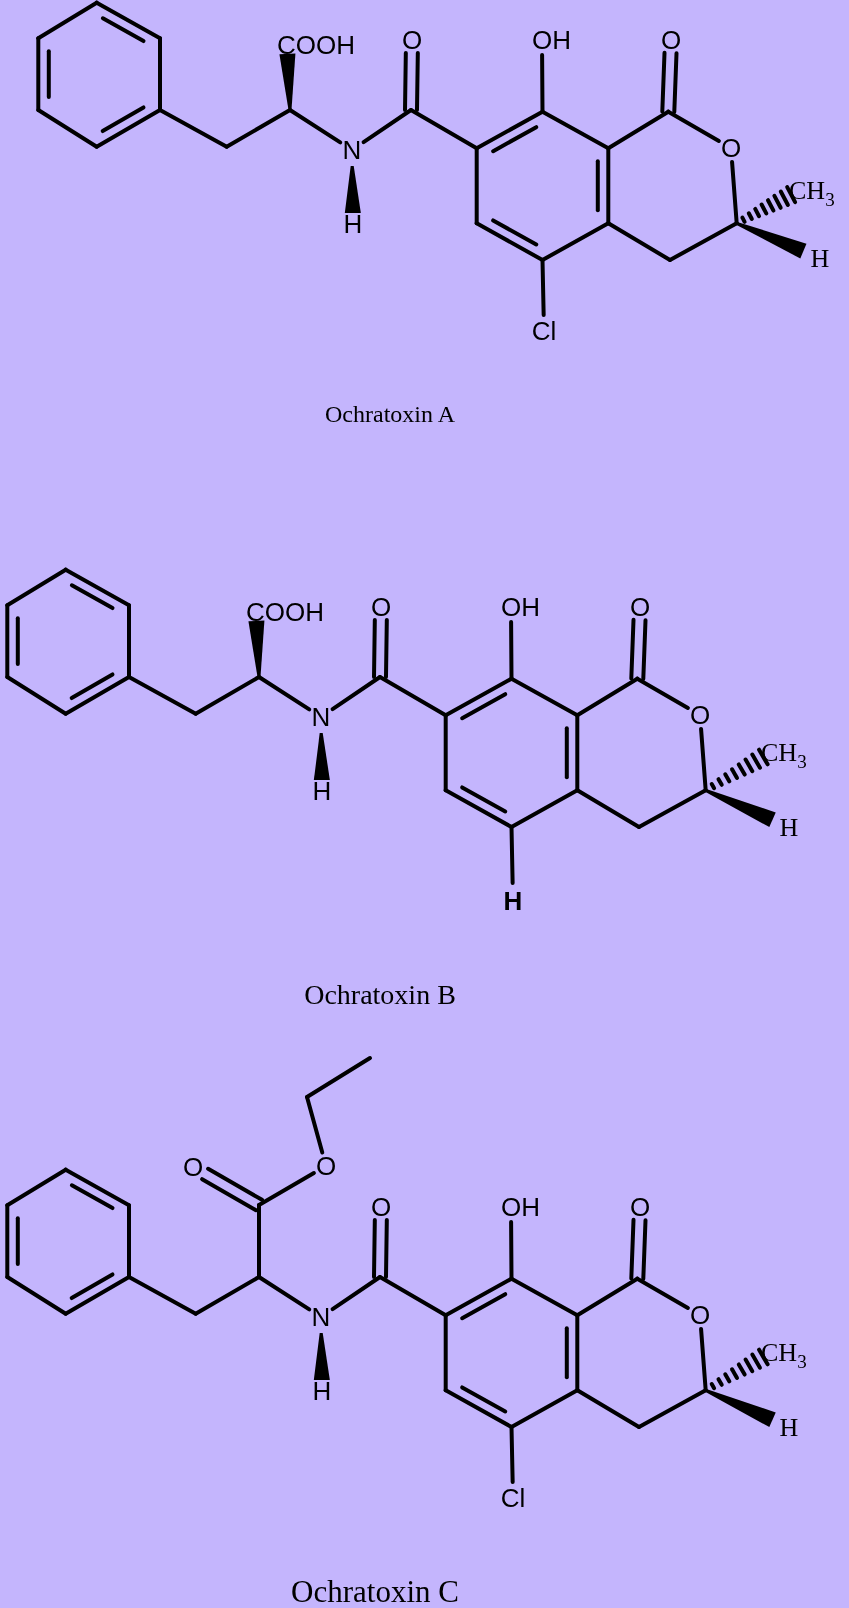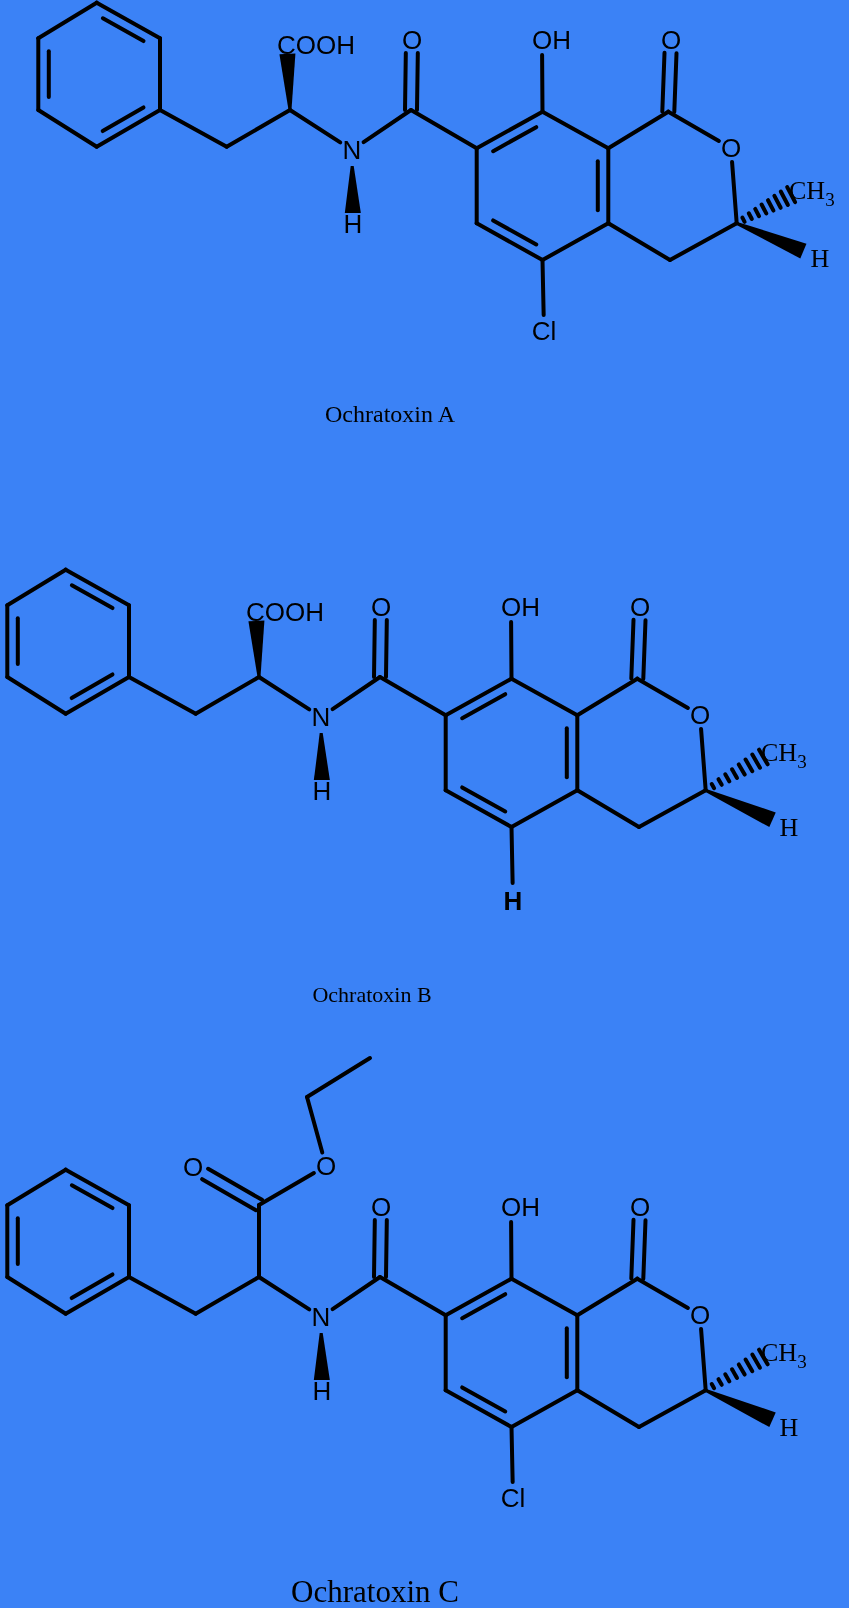--- a/index.html
+++ b/index.html
@@ -4,21 +4,21 @@
 <style>
   html, body {
     margin: 0;
     padding: 0;
     background: #ffffff;
   }
   .canvas {
     position: relative;
     width: 849px;
     height: 1608px;
-    background: #3b82f6;
+    background: #c4b5fd;
     overflow: hidden;
     font-family: "Liberation Sans", sans-serif;
   }
   .canvas svg {
     position: absolute;
     left: 0;
     top: 0;
   }
   .mol-label {
     position: absolute;
@@ -219,15 +219,15 @@
           <text x="640" y="1216" fill="#000000" font-size="26" font-family="&quot;Liberation Sans&quot;, sans-serif" font-weight="400" text-anchor="middle"><tspan>O</tspan></text>
           <text x="700" y="1324" fill="#000000" font-size="26" font-family="&quot;Liberation Sans&quot;, sans-serif" font-weight="400" text-anchor="middle"><tspan>O</tspan></text>
           <text x="761" y="1361" fill="#000000" font-size="26" font-family="&quot;Liberation Serif&quot;, serif" font-weight="400" text-anchor="start"><tspan>CH</tspan><tspan dy="7" font-size="19">3</tspan></text>
           <text x="789" y="1436" fill="#000000" font-size="26" font-family="&quot;Liberation Serif&quot;, serif" font-weight="400" text-anchor="middle"><tspan>H</tspan></text>
           <text x="513" y="1507" fill="#000000" font-size="26" font-family="&quot;Liberation Sans&quot;, sans-serif" font-weight="400" text-anchor="middle"><tspan>Cl</tspan></text>
         </g>
       </g>
     </svg>
 
   <div class="mol-label" style="left: 390px; top: 414px; font-size: 24px;">Ochratoxin A</div>
-  <div class="mol-label" style="left: 372px; top: 995px; font-size: 22px; text-align: center;">Ochratoxin B</div>
+  <div class="mol-label" style="left: 380px; top: 995px; font-size: 28px; text-align: center;">Ochratoxin B</div>
   <div class="mol-label" style="left: 375px; top: 1592px; font-size: 31px;">Ochratoxin C</div>
 </div>
 
 </body></html>

